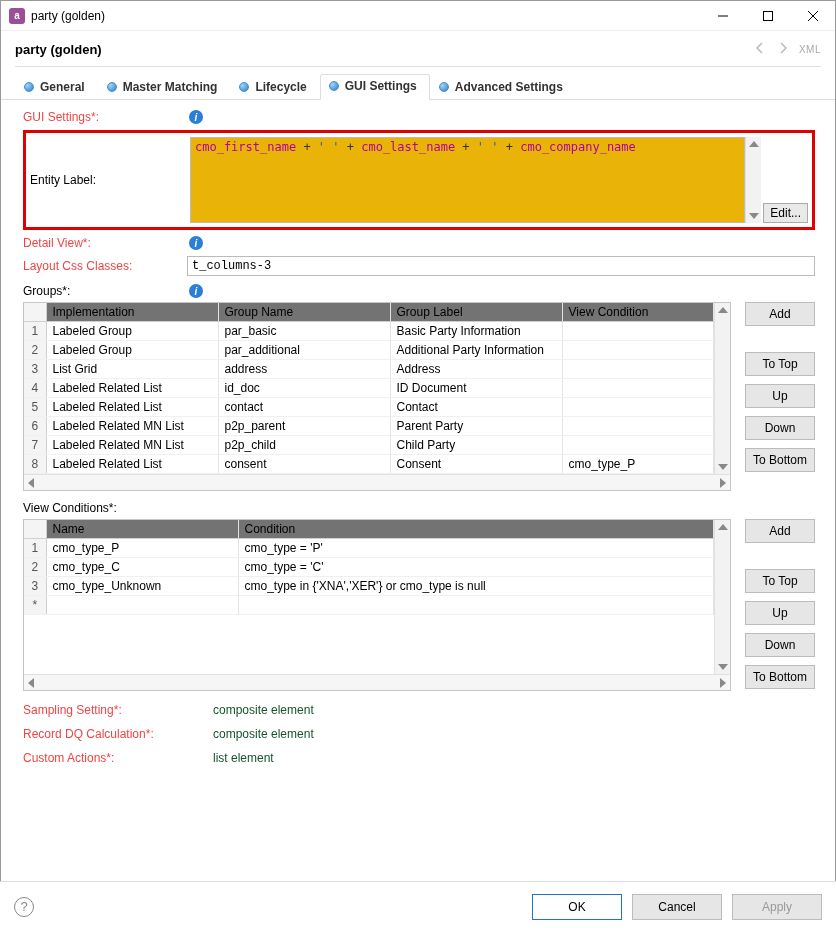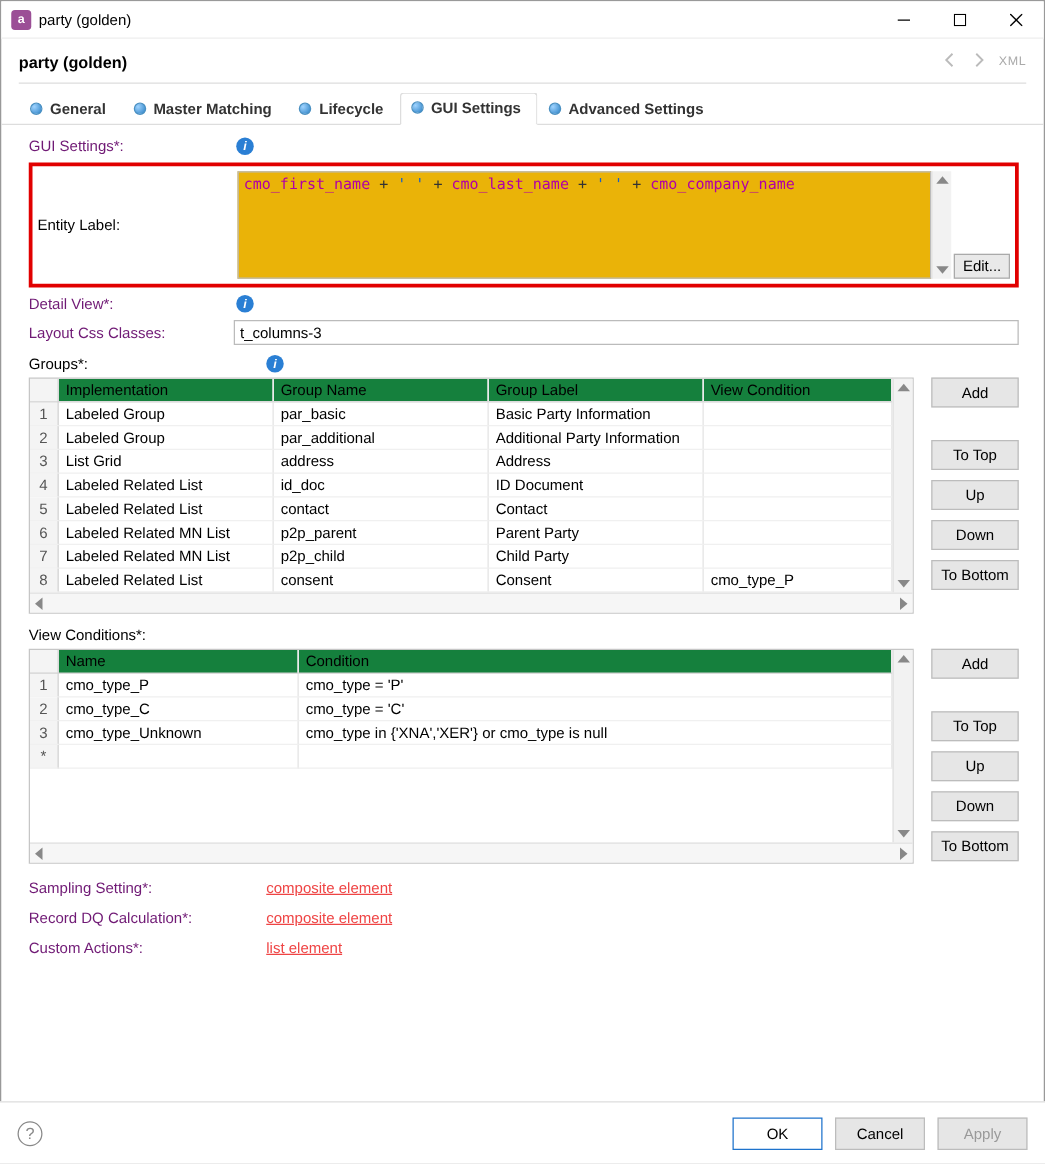--- a/index.html
+++ b/index.html
@@ -76,21 +76,21 @@
     justify-content: flex-end;
   }
   .tab .bullet {
     width: 10px; height: 10px; border-radius: 50%;
     background: radial-gradient(circle at 30% 30%, #9fd3ff, #2a80c4);
     border: 1px solid #4a90c2;
   }
   
   .content { padding: 10px 20px 0 22px; }
   .form-row { display: flex; align-items: center; margin-bottom: 6px; }
-  .form-label { width: 164px; font-size: 12px; color: #701a75; display: flex; align-items: center; }
+  .form-label { width: 164px; font-size: 12px; color: #ef4444; display: flex; align-items: center; }
   .info-icon {
     width: 14px; height: 14px; border-radius: 50%;
     background: #2a7fd4; color: #fff;
     display: inline-flex; align-items: center; justify-content: center;
     font-size: 10px; font-style: italic; font-weight: bold;
     margin-left: 2px;
   }
   
   .highlight-box {
     border: 3px solid #e10000;
@@ -124,24 +124,24 @@
     border: 1px solid #aaa;
     cursor: default;
   }
   
   .text-input {
     flex: 1;
     height: 20px;
     border: 1px solid #bbb;
     padding: 5px 4px;
     font-size: 12px;
-    font-family: Liberation Sans, sans-serif;
-  }
-  
-  .section-label { font-size: 12px; margin: 8px 0 4px 0; display: flex; align-items: center; gap: 24px; }
+    font-family: Liberation Mono, monospace;
+  }
+  
+  .section-label { font-size: 12px; margin: 8px 0 4px 0; display: flex; align-items: center; }
   .groups-wrap { display: flex; gap: 14px; }
   .table-panel {
     flex: 1;
     border: 1px solid #c6c6c6;
     background: #fff;
   }
   .table-scroll {
     overflow: auto;
     max-height: 176px;
   }
@@ -150,21 +150,21 @@
     font-size: 12px;
     text-align: left;
     padding: 2px 6px;
     border-right: 1px solid #e3e3e3;
     border-bottom: 1px solid #f0f0f0;
     white-space: nowrap;
     overflow: hidden;
     height: 18px;
   }
   table.grid th {
-    background: #15803d;
+    background: #737373;
     border-bottom: 1px solid #d0d0d0;
     font-weight: normal;
   }
   .row-hdr {
     width: 20px;
     background: #f4f4f4 !important;
     text-align: center !important;
     color: #555;
     border-right: 1px solid #d0d0d0 !important;
   }
@@ -190,40 +190,40 @@
   }
   .hscroll-placeholder::before { left: 4px; border-right: 6px solid #888; }
   .hscroll-placeholder::after { right: 4px; border-left: 6px solid #888; }
   
   .vc-table-panel { flex: 1; border: 1px solid #c6c6c6; background: #fff; }
   .vc-scroll { height: 170px; display: flex; flex-direction: column; }
   .vc-body { flex: 1; }
   
   .link-row { display: flex; align-items: flex-end; margin-top: 10px; }
   .link-row .form-label { width: 190px; }
-  .link { color: #ef4444; text-decoration: underline; cursor: default; }
+  .link { color: #14532d; cursor: default; }
   
   .footer {
     position: absolute;
     bottom: 0; left: 0; right: 0;
     height: 50px;
     border-top: 1px solid #ddd;
     display: flex;
     align-items: center;
     padding: 0 14px;
     background: #fff;
   }
   .help-icon {
     width: 20px; height: 20px; border: 1.5px solid #888; border-radius: 50%;
     display: flex; align-items: center; justify-content: center;
     color: #888; font-size: 13px;
   }
   .footer-btns { margin-left: auto; display: flex; gap: 10px; }
   .footer-btns button {
-    width: 72px; height: 26px;
+    width: 90px; height: 26px;
     font-size: 12px;
     background: #e6e6e6;
     border: 1px solid #bcbcbc;
   }
   .footer-btns button.primary {
     background: #fff;
     border: 1.5px solid #1e73cc;
   }
   .footer-btns button:disabled { color: #999; }
   .arrow-icon {

